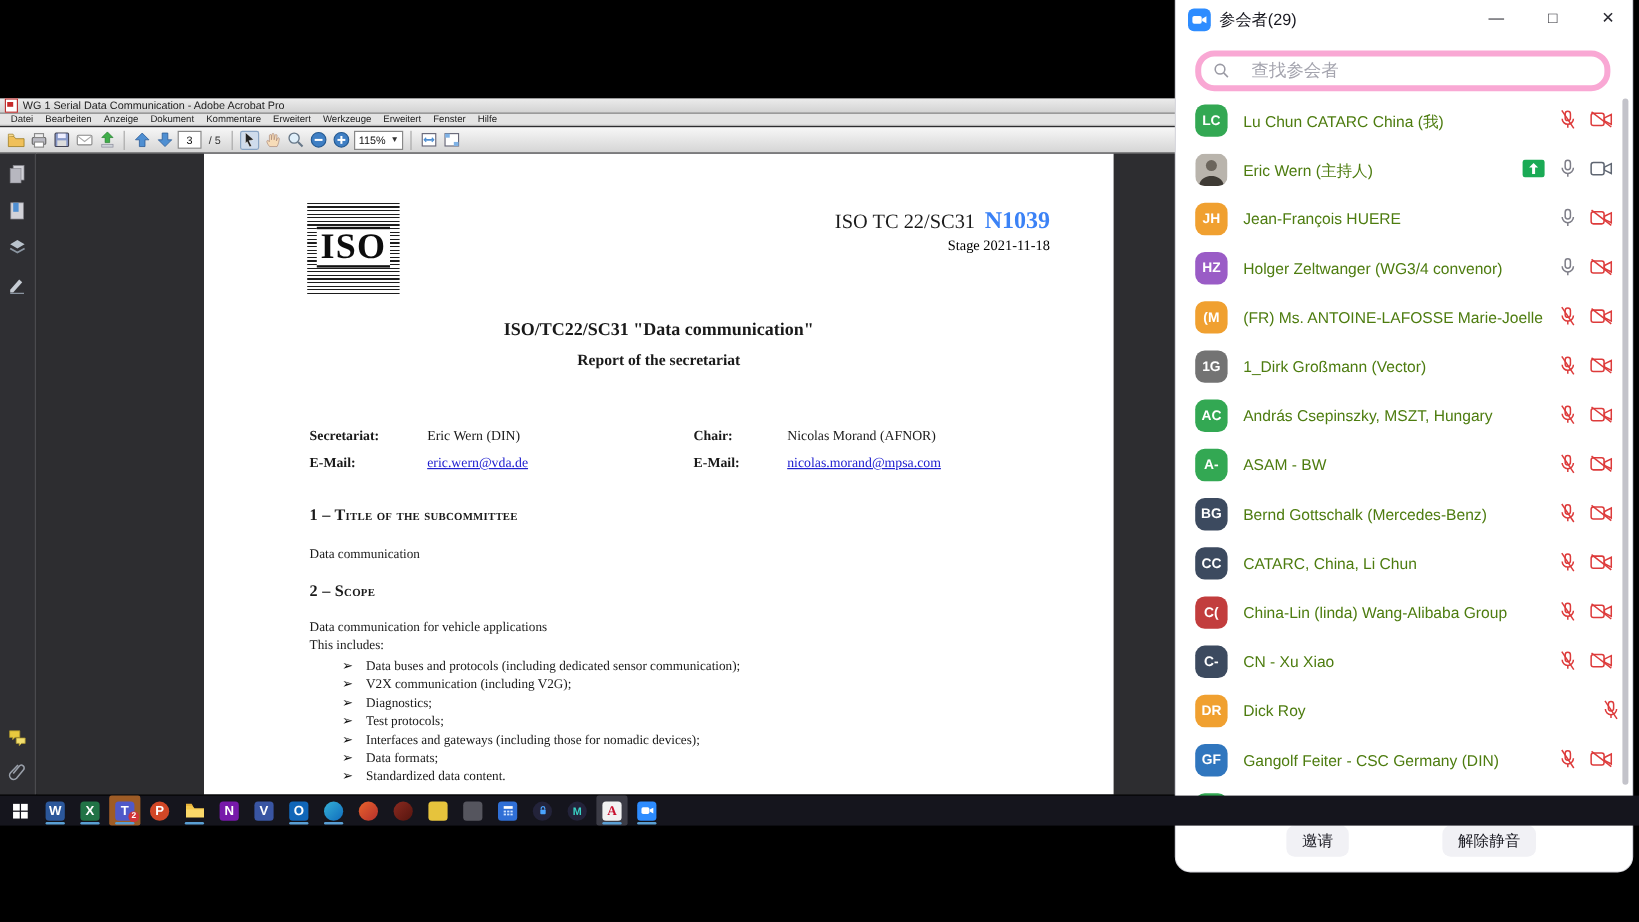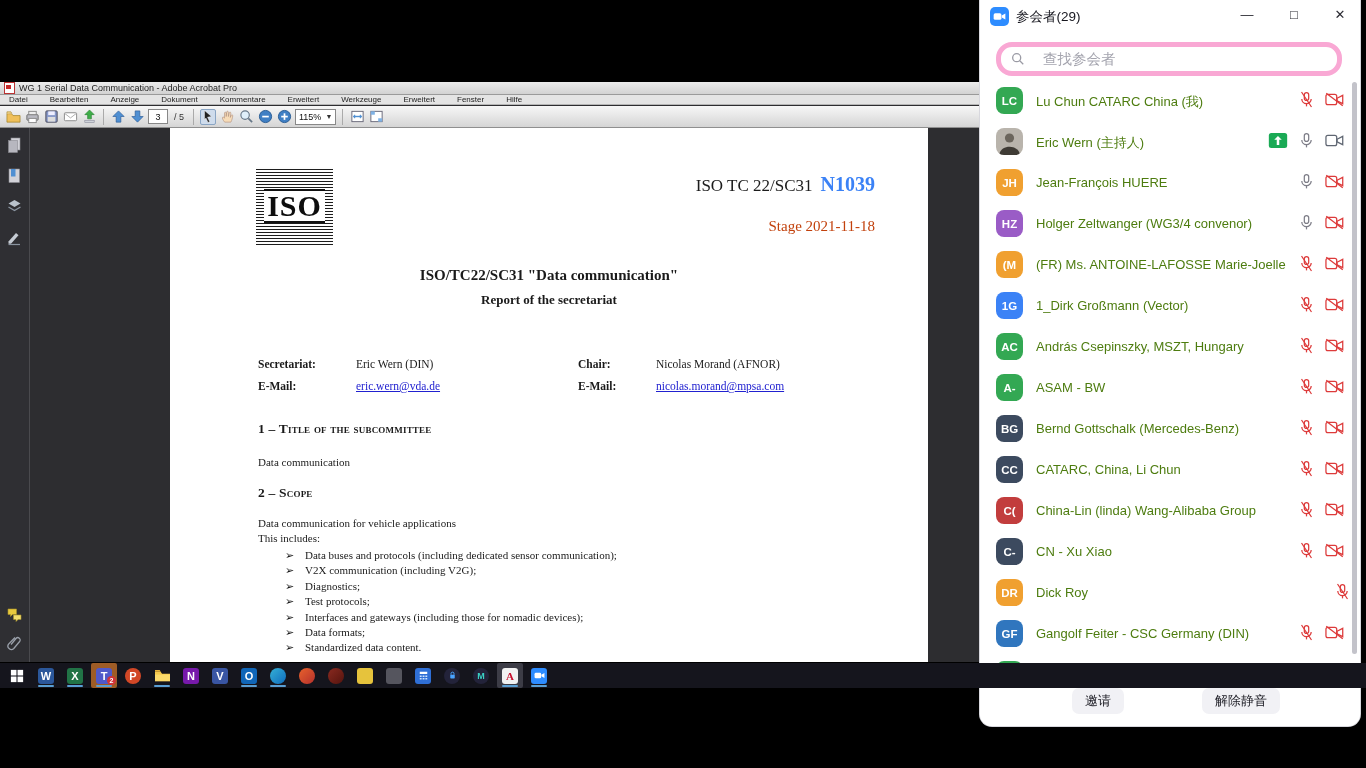--- a/index.html
+++ b/index.html
@@ -7,21 +7,21 @@
   .screen{position:absolute;inset:0;width:1366px;height:768px;background:#000;}
 
   
   .acrobat{position:absolute;left:0;top:82px;width:980px;height:580px;background:#2d2d30;}
   .title-bar{position:absolute;left:0;top:0;width:100%;height:13px;background:linear-gradient(#ececec,#d2d2d2);
     border-bottom:1px solid #9a9a9a;display:flex;align-items:center;gap:4px;padding-left:4px;box-sizing:border-box;
     font-size:9px;color:#222;white-space:nowrap;}
   .pdf-ico{width:9px;height:10px;background:#fff;border:1px solid #b33;position:relative;flex:0 0 auto;}
   .pdf-ico::after{content:"";position:absolute;left:1px;top:2px;width:5px;height:4px;background:#c62828;}
   .menu-bar{position:absolute;left:0;top:13px;width:100%;height:10px;background:#e4e4e4;border-bottom:1px solid #b5b5b5;
-    display:flex;align-items:center;gap:12px;font-size:8px;color:#222;box-sizing:border-box;padding-left:4px;}
+    display:flex;align-items:center;gap:0;font-size:8px;color:#222;box-sizing:border-box;padding-left:4px;}
   .menu-item{padding:0 5px;cursor:default;}
   .toolbar{position:absolute;left:0;top:24px;width:100%;height:22px;background:linear-gradient(#f7f7f7,#d5d5d5);
     border-bottom:1px solid #8f8f8f;display:flex;align-items:center;gap:3px;padding-left:5px;box-sizing:border-box;}
   .tb-ic{width:16px;height:16px;display:inline-flex;align-items:center;justify-content:center;flex:0 0 auto;}
   .tb-ic svg{width:15px;height:15px;}
   .tb-ic.pressed{background:#cfdcec;border:1px solid #8aa5c4;border-radius:2px;box-sizing:border-box;}
   .tb-sep{width:1px;height:16px;background:#aaa;margin:0 3px;flex:0 0 auto;}
   .pg-box{width:18px;height:13px;background:#fff;border:1px solid #888;font-size:9px;color:#111;
     display:inline-flex;align-items:center;justify-content:center;}
   .pg-total{font-size:9px;color:#333;margin:0 3px;}
@@ -40,21 +40,21 @@
   
   .page{position:absolute;left:139px;top:0;width:758px;height:534px;background:#fff;color:#1a1a1a;
     font-family:"Liberation Serif",serif;text-decoration:underline;}
   .iso-logo{position:absolute;left:86px;top:39px;width:77px;height:78px;
     background:repeating-linear-gradient(0deg,#1c1c1c 0 1px,#fdfdfd 1px 3px);display:flex;align-items:center;justify-content:center;}
   .iso-logo .band{background:#fff;padding:0 3px;border-top:2px solid #111;border-bottom:2px solid #111;
     font-weight:bold;font-size:30px;letter-spacing:1px;color:#0d0d0d;line-height:30px;font-family:"Liberation Serif",serif;}
   .hdr-right{position:absolute;right:53px;top:44px;text-align:right;line-height:1.25;}
   .hdr-ref{font-size:17px;color:#1c1c1c;}
   .hdr-num{font-size:20px;font-weight:bold;color:#3b82f6;margin-left:8px;}
-  .hdr-stage{font-size:15px;color:#c2410c;margin-top:20px;}
+  .hdr-stage{font-size:12px;color:#000000;margin-top:0;}
   .doc-title{position:absolute;left:0;top:139px;width:100%;text-align:center;font-size:15px;font-weight:bold;}
   .doc-subtitle{position:absolute;left:0;top:164px;width:100%;text-align:center;font-size:13px;font-weight:bold;}
   .sec-grid{position:absolute;left:88px;top:230px;width:640px;font-size:11.5px;}
   .sec-grid .cell{position:absolute;white-space:nowrap;}
   .b{font-weight:bold;}
   .doc-link{color:#2121d0;text-decoration:underline;}
   .sec-head{position:absolute;left:88px;font-size:13.5px;font-weight:bold;font-variant:small-caps;letter-spacing:.2px;}
   .sec-head.h1{top:293px;}
   .sec-head.h2{top:357px;}
   .doc-body{position:absolute;left:88px;font-size:11px;color:#1a1a1a;}
@@ -412,21 +412,21 @@
               <line x1="4" y1="1" x2="20" y2="25" stroke="#dd3b3b" stroke-width="2"></line>
             </svg>
             <svg viewBox="0 0 30 22" width="19" height="15">
               <rect x="1.5" y="3" width="17" height="16" rx="3" fill="none" stroke="#dd3b3b" stroke-width="2"></rect>
               <path d="M19 9l9-4.5v13L19 13z" fill="none" stroke="#dd3b3b" stroke-width="2"></path>
               <line x1="2" y1="1" x2="28" y2="21" stroke="#dd3b3b" stroke-width="2"></line>
             </svg>
           </span>
         </div>
         <div class="p-row" style="top: 205px;">
-          <div class="avatar" style="background: #3b82f6;">1G</div>
+          <div class="avatar" style="background: #737373;">1G</div>
           <span class="p-name">1_Dirk Großmann (Vector)</span>
           <span class="p-icons">
             <svg viewBox="0 0 24 26" width="15" height="17">
               <rect x="8.5" y="2" width="7" height="12.5" rx="3.5" fill="none" stroke="#dd3b3b" stroke-width="2"></rect>
               <path d="M4.5 12a7.5 7.5 0 0 0 15 0" fill="none" stroke="#dd3b3b" stroke-width="2"></path>
               <line x1="12" y1="19.5" x2="12" y2="24" stroke="#dd3b3b" stroke-width="2"></line>
               <line x1="4" y1="1" x2="20" y2="25" stroke="#dd3b3b" stroke-width="2"></line>
             </svg>
             <svg viewBox="0 0 30 22" width="19" height="15">
               <rect x="1.5" y="3" width="17" height="16" rx="3" fill="none" stroke="#dd3b3b" stroke-width="2"></rect>

